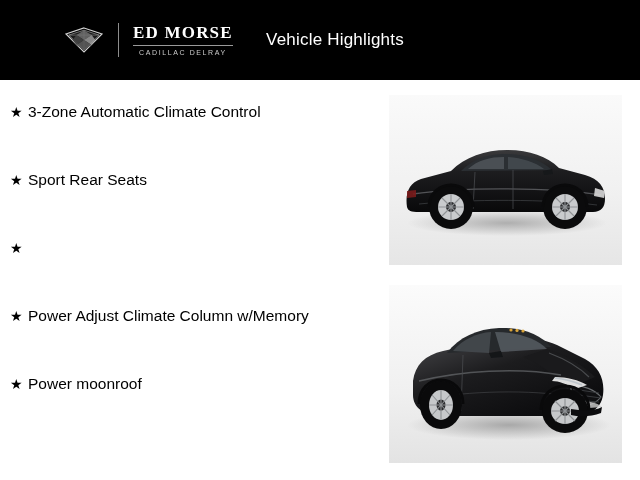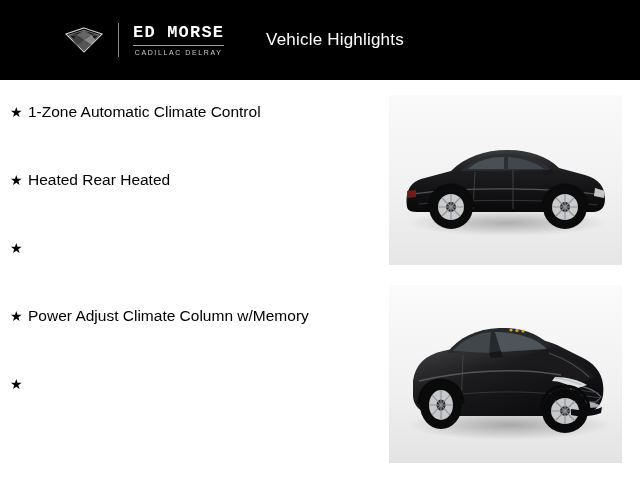--- a/index.html
+++ b/index.html
@@ -49,21 +49,21 @@
   }
   .dealer {
     display: flex;
     flex-direction: column;
     align-items: center;
     justify-content: center;
     line-height: 1;
   }
   .dealer-name {
     color: #ffffff;
-    font-family: Liberation Mono, monospace;
+    font-family: Liberation Serif, serif;
     font-weight: bold;
     font-size: 17px;
     letter-spacing: 1.2px;
   }
   .dealer-rule {
     width: 100%;
     height: 1px;
     background: #9a9a9a;
     margin: 4px 0 3px 0;
   }
@@ -168,39 +168,40 @@
     <span>Vehicle Highlights</span>
   </div>
 </div>
 
 <div class="content">
 
   <div class="features">
 
     <div class="feature">
       <span class="star">★</span>
-      <span class="flabel">1-Zone Automatic Climate Control</span>
-    </div>
-
-    <div class="feature">
-      <span class="star">★</span>
-      <span class="flabel">Heated Rear Heated</span>
+      <span class="flabel">3-Zone Automatic Climate Control</span>
+    </div>
+
+    <div class="feature">
+      <span class="star">★</span>
+      <span class="flabel">Sport Rear Seats</span>
     </div>
 
     <div class="feature">
       <span class="star">★</span>
     </div>
 
     <div class="feature">
       <span class="star">★</span>
       <span class="flabel">Power Adjust Climate Column w/Memory</span>
     </div>
 
     <div class="feature">
       <span class="star">★</span>
+      <span class="flabel">Power moonroof</span>
     </div>
 
   </div>
 
   <div class="photo photo-1">
     <svg viewBox="0 0 233 170" preserveAspectRatio="xMidYMid meet" aria-hidden="true">
       <defs>
         <linearGradient id="bg1" x1="0" y1="0" x2="0" y2="1">
           <stop offset="0%" stop-color="#fafafa"></stop>
           <stop offset="55%" stop-color="#f1f1f1"></stop>

